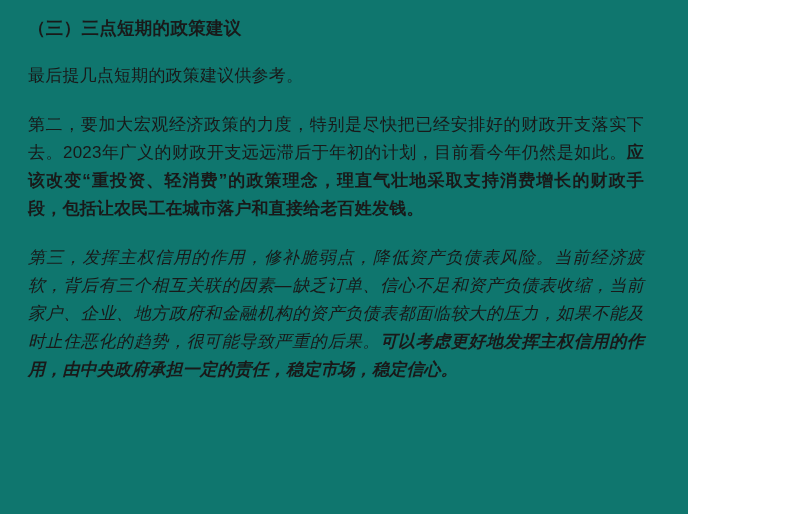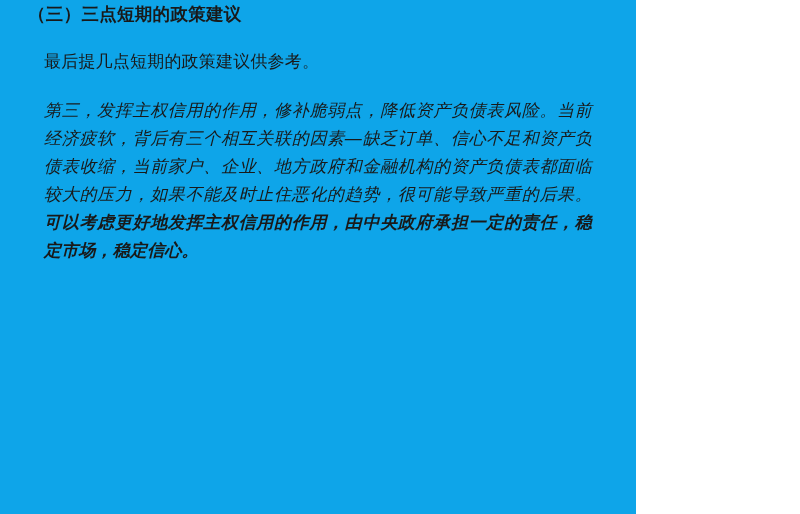--- a/index.html
+++ b/index.html
@@ -9,36 +9,36 @@
   }
   body {
     width: 800px;
     height: 514px;
     overflow: hidden;
     font-family: "Liberation Sans", sans-serif;
     color: #191919;
   }
   .page {
     box-sizing: border-box;
-    width: 636px;
+    width: 688px;
     height: 514px;
-    padding: 0 44px 0 28px;
-    background: #0ea5e9;
+    padding: 14px 44px 0 28px;
+    background: #0f766e;
   }
   .heading {
     font-size: 17.5px;
     font-weight: 700;
     line-height: 28px;
     margin: 0 0 20px 0;
     letter-spacing: 0.3px;
   }
   .para {
     font-size: 17px;
     line-height: 28px;
-    margin: 0 0 21px 16px;
+    margin: 0 0 21px 0;
     text-align: justify;
     letter-spacing: 0.2px;
   }
   .para:last-child {
     margin-bottom: 0;
     font-style: italic;
   }
   .emph {
     font-weight: 700;
   }
@@ -46,16 +46,17 @@
 </head>
 <body>
 
 <div class="page">
 
   <h2 class="heading">（三）三点短期的政策建议</h2>
 
   <p class="para">最后提几点短期的政策建议供参考。</p>
 
 
+  <p class="para"><span>第二，要加大宏观经济政策的力度，特别是尽快把已经安排好的财政开支落实下去。2023年广义的财政开支远远滞后于年初的计划，目前看今年仍然是如此。</span><span class="emph">应该改变“重投资、轻消费”的政策理念，理直气壮地采取支持消费增长的财政手段，包括让农民工在城市落户和直接给老百姓发钱。</span></p>
 
   <p class="para"><span>第三，发挥主权信用的作用，修补脆弱点，降低资产负债表风险。当前经济疲软，背后有三个相互关联的因素—缺乏订单、信心不足和资产负债表收缩，当前家户、企业、地方政府和金融机构的资产负债表都面临较大的压力，如果不能及时止住恶化的趋势，很可能导致严重的后果。</span><span class="emph">可以考虑更好地发挥主权信用的作用，由中央政府承担一定的责任，稳定市场，稳定信心。</span></p>
 
 </div>
 
 </body></html>

